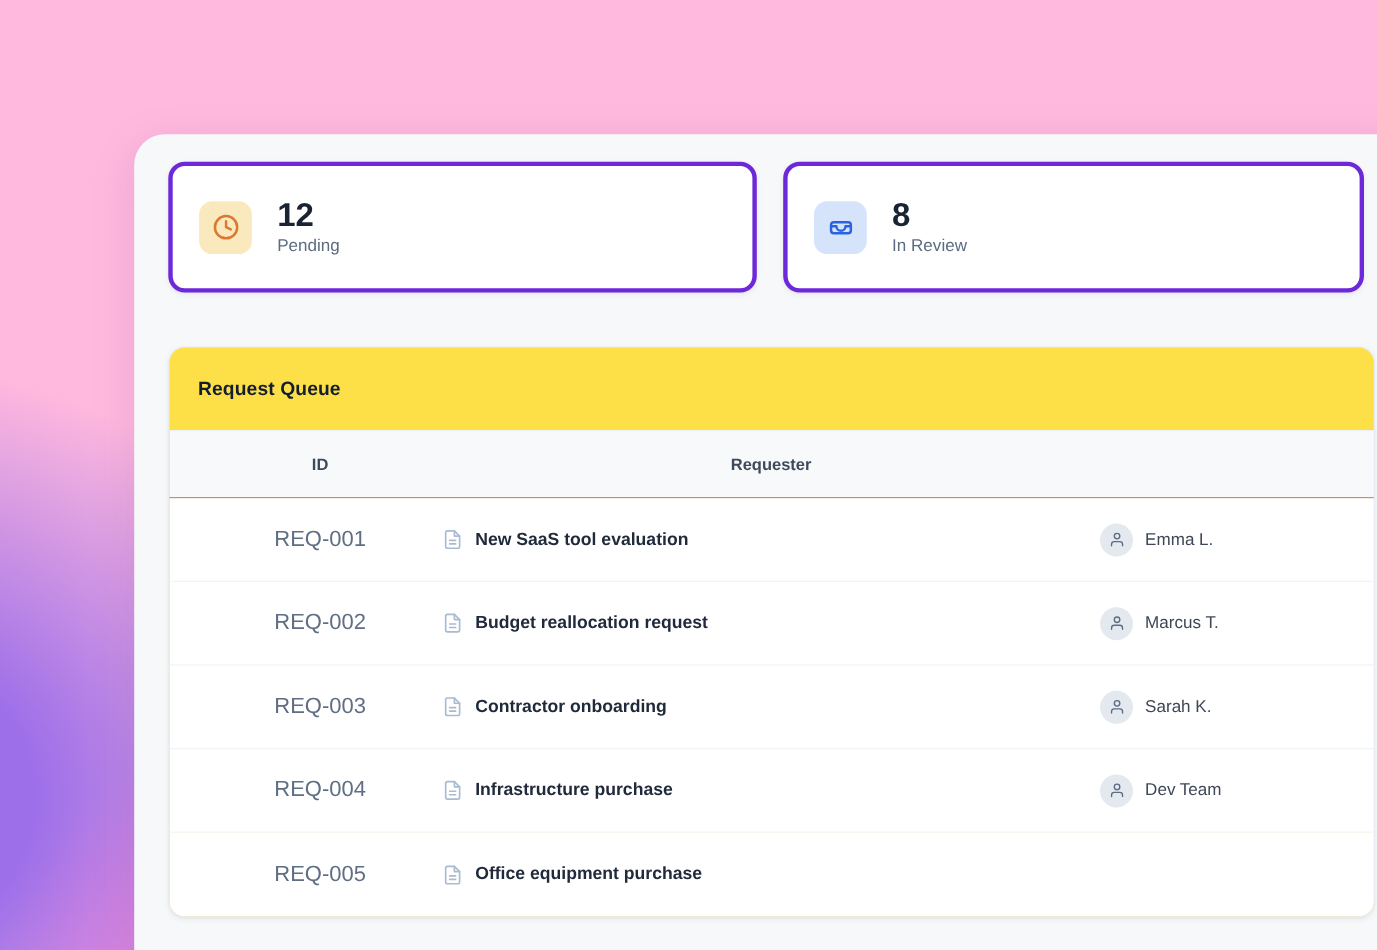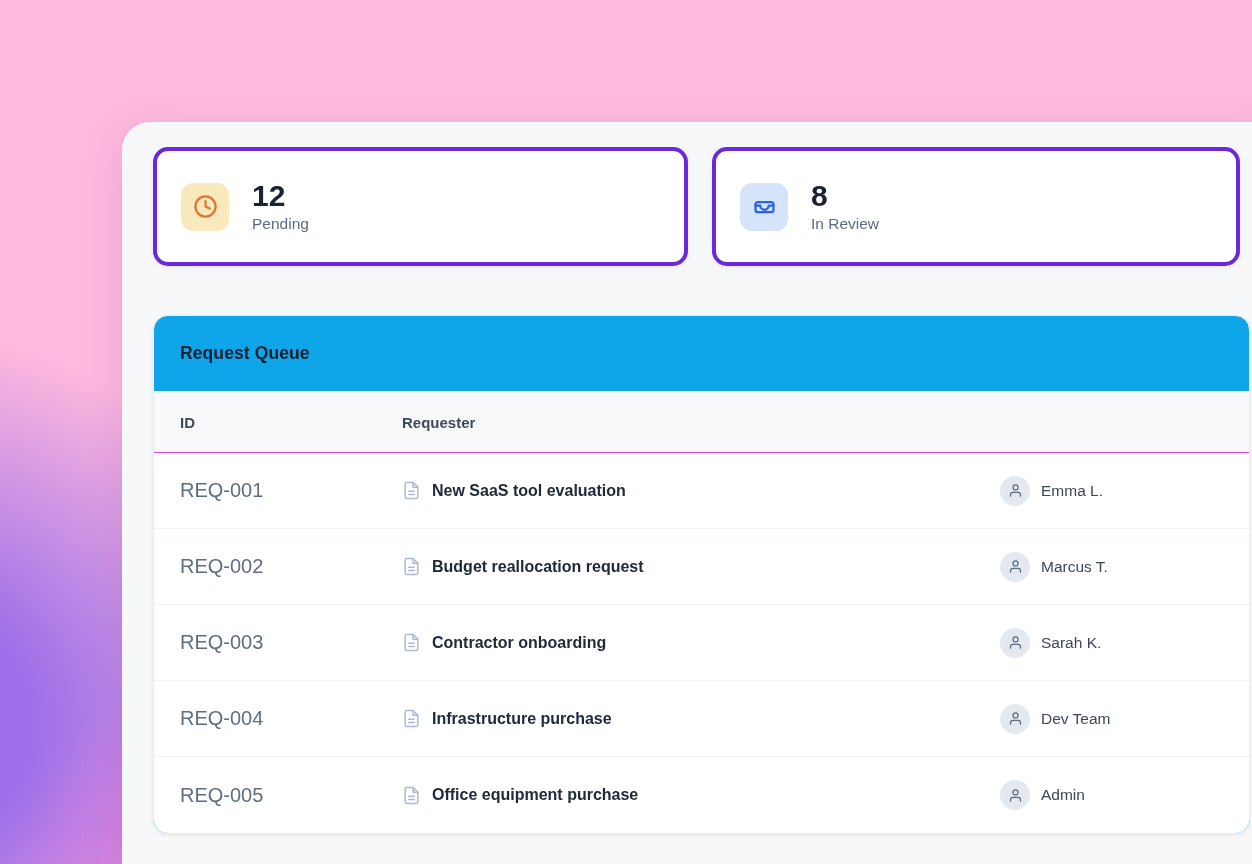--- a/index.html
+++ b/index.html
@@ -42,25 +42,26 @@
   }
   .stat-badge.amber { background: #fbe9be; color: #db7832; }
   .stat-badge.blue  { background: #d5e4fb; color: #2b63df; }
   .stat-badge svg { width: 27px; height: 27px; }
   .stat-value { font-size: 30px; font-weight: 700; color: #1a2333; line-height: 1.05; }
   .stat-label { font-size: 15.5px; color: #5b6b80; margin-top: 4px; }
 
   .table-card {
     margin-top: 49px;
     width: 1097px;
-    background: #0ea5e9;
+    background: #fde047;
     border: 1px solid #e9edf3;
     border-radius: 15px;
     box-shadow: 0 1px 2px rgba(23,32,55,0.04), 0 2px 6px rgba(23,32,55,0.05);
     overflow: hidden;
+    text-align: center;
   }
   .table-title-wrap {
     height: 75px;
     display: flex; align-items: center;
     padding: 0 26px;
   }
   .table-title { font-size: 17.5px; font-weight: 700; color: #141e2e; letter-spacing: 0.1px; }
 
   .thead {
     display: grid;
@@ -250,26 +251,17 @@
       <span class="doc-ic">
         <svg viewBox="0 0 24 24" fill="none" stroke="currentColor" stroke-width="1.9" stroke-linecap="round" stroke-linejoin="round">
           <path d="M14 2 H6 a2 2 0 0 0 -2 2 v16 a2 2 0 0 0 2 2 h12 a2 2 0 0 0 2 -2 V8 z"></path>
           <polyline points="14 2 14 8 20 8"></polyline>
           <line x1="15.5" y1="13" x2="8.5" y2="13"></line>
           <line x1="15.5" y1="17" x2="8.5" y2="17"></line>
         </svg>
       </span>
       <span class="req-text">Office equipment purchase</span>
     </div>
-    <div class="cell-who">
-      <span class="avatar">
-        <svg viewBox="0 0 24 24" fill="none" stroke="currentColor" stroke-width="2" stroke-linecap="round" stroke-linejoin="round">
-          <path d="M20 21 v-2 a4 4 0 0 0 -4 -4 H8 a4 4 0 0 0 -4 4 v2"></path>
-          <circle cx="12" cy="7" r="4"></circle>
-        </svg>
-      </span>
-      <span class="who-name">Admin</span>
-    </div>
   </div>
 </div>
   </div>
 
 </div>
 
 </body></html>

